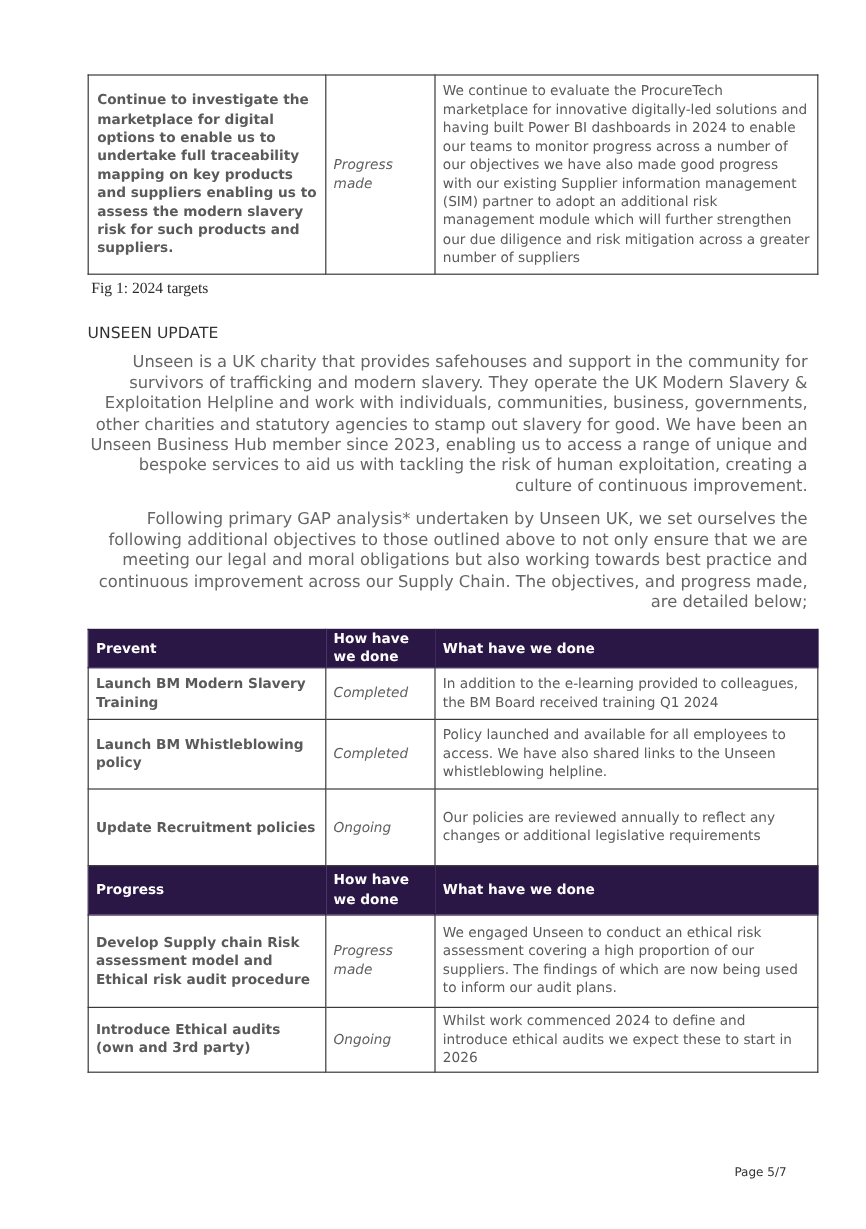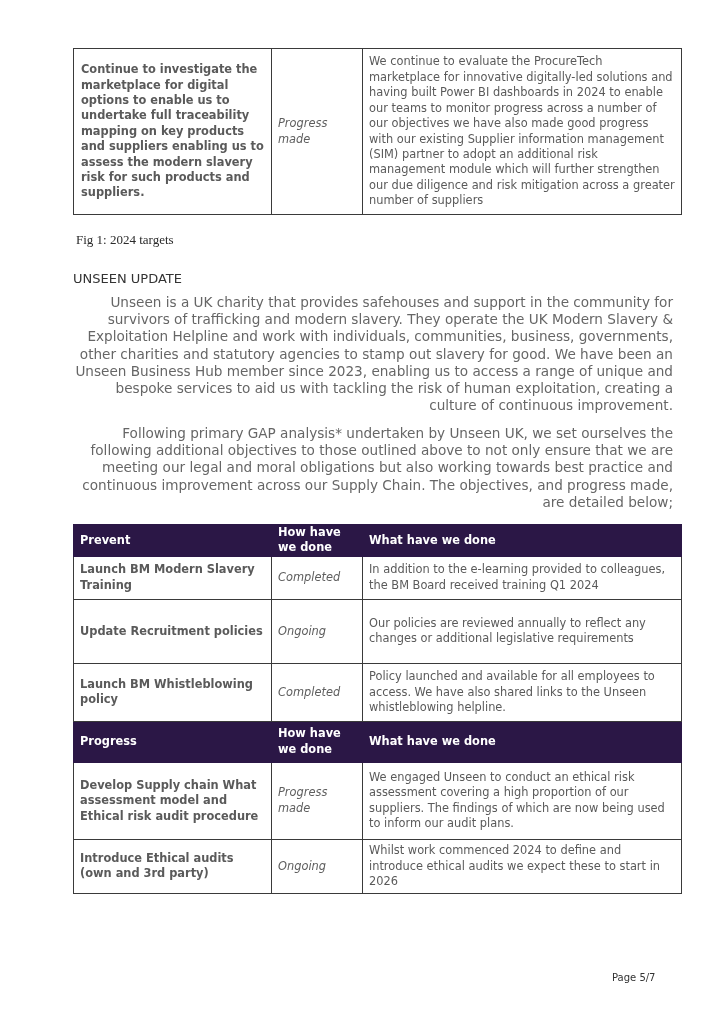--- a/index.html
+++ b/index.html
@@ -19,21 +19,21 @@
     }
     td.obj { font-weight: bold; color: #5a5a5a; }
     td.status { color: #5e5e5e; font-style: italic; }
     td.desc { color: #5a5a5a; }
     tr.hdr td {
       background: #2b1746; color: #ffffff; font-weight: bold;
       border-color: #2b1746;
     }
     tr.hdr td + td { border-left: 1px solid #6b5a85; }
 
-    #t1 { top: 48px; }
+    #t1 { top: 62px; }
     #t1 td.obj { padding-left: 7px; }
 
     .fig-caption {
       position: absolute; left: 76px; top: 232px;
       font-size: 13px; color: #2a2a2a; font-family: Liberation Serif, serif;
     }
     .section-heading {
       position: absolute; left: 73px; top: 271px;
       font-size: 13px; color: #333333;
     }
@@ -88,38 +88,38 @@
         <tr class="hdr" style="height:31px">
       <td>Prevent</td>
       <td>How have we done</td>
       <td>What have we done</td>
     </tr>
     <tr style="height:43px">
       <td class="obj">Launch BM Modern Slavery Training</td>
       <td class="status">Completed</td>
       <td class="desc">In addition to the e-learning provided to colleagues, the BM Board received training Q1 2024</td>
     </tr>
+    <tr style="height:58px">
+      <td class="obj">Launch BM Whistleblowing policy</td>
+      <td class="status">Completed</td>
+      <td class="desc">Policy launched and available for all employees to access. We have also shared links to the Unseen whistleblowing helpline.</td>
+    </tr>
     <tr style="height:64px">
       <td class="obj">Update Recruitment policies</td>
       <td class="status">Ongoing</td>
       <td class="desc">Our policies are reviewed annually to reflect any changes or additional legislative requirements</td>
-    </tr>
-    <tr style="height:58px">
-      <td class="obj">Launch BM Whistleblowing policy</td>
-      <td class="status">Completed</td>
-      <td class="desc">Policy launched and available for all employees to access. We have also shared links to the Unseen whistleblowing helpline.</td>
     </tr>
 
     <tr class="hdr" style="height:41px">
       <td>Progress</td>
       <td>How have we done</td>
       <td>What have we done</td>
     </tr>
     <tr style="height:77px">
-      <td class="obj">Develop Supply chain What assessment model and Ethical risk audit procedure</td>
+      <td class="obj">Develop Supply chain Risk assessment model and Ethical risk audit procedure</td>
       <td class="status">Progress made</td>
       <td class="desc">We engaged Unseen to conduct an ethical risk assessment covering a high proportion of our suppliers. The findings of which are now being used to inform our audit plans.</td>
     </tr>
     <tr style="height:54px">
       <td class="obj">Introduce Ethical audits (own and 3rd party)</td>
       <td class="status">Ongoing</td>
       <td class="desc">Whilst work commenced 2024 to define and introduce ethical audits we expect these to start in 2026</td>
     </tr>
   </tbody>
     </table>

